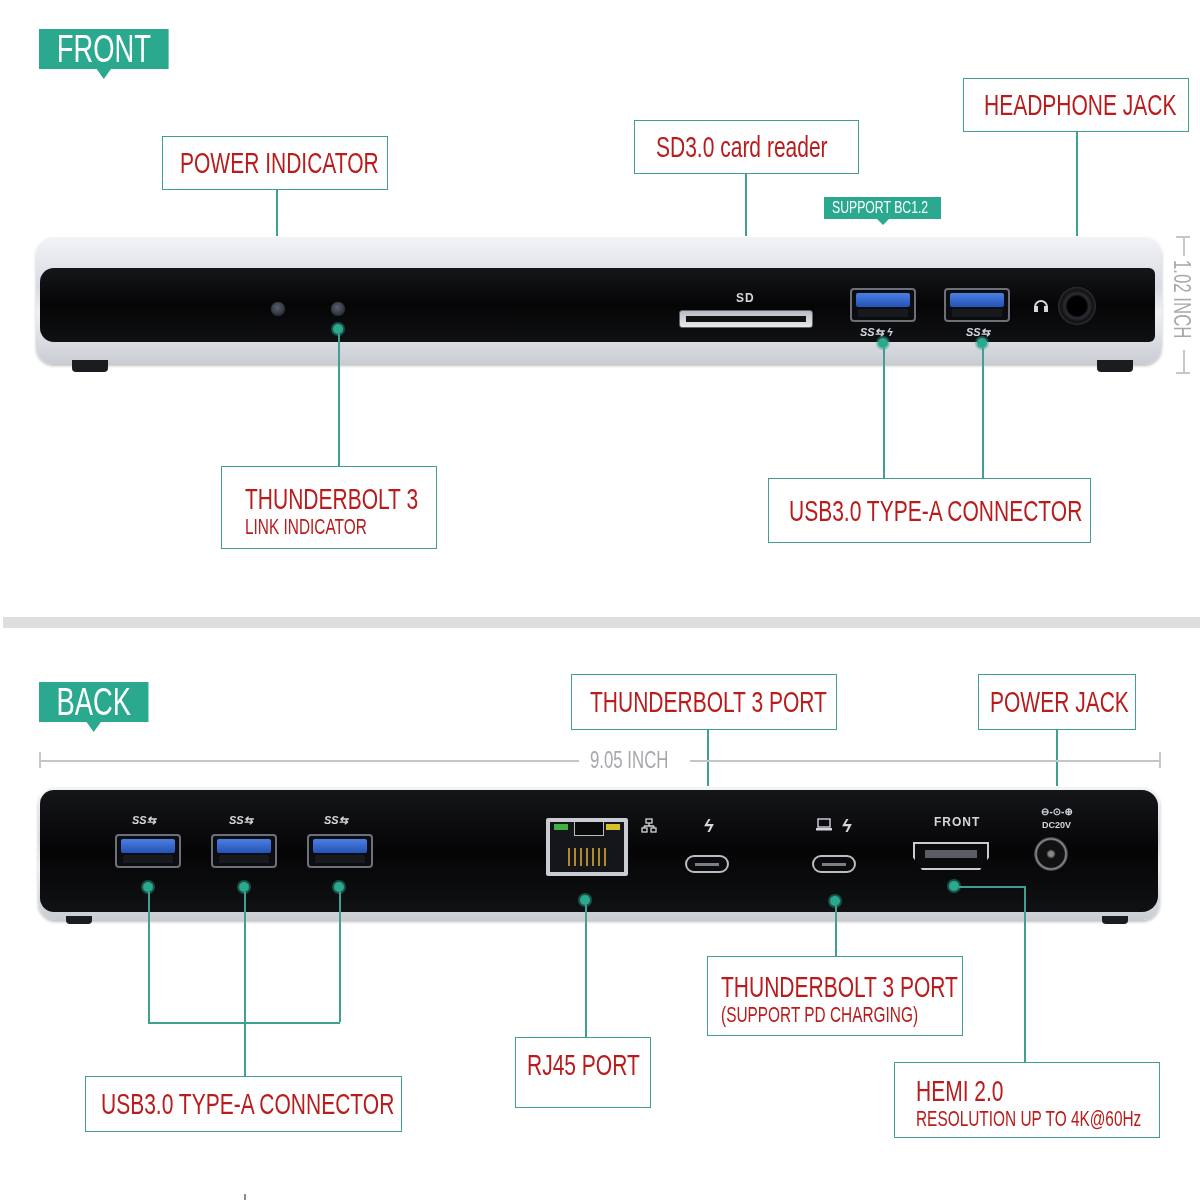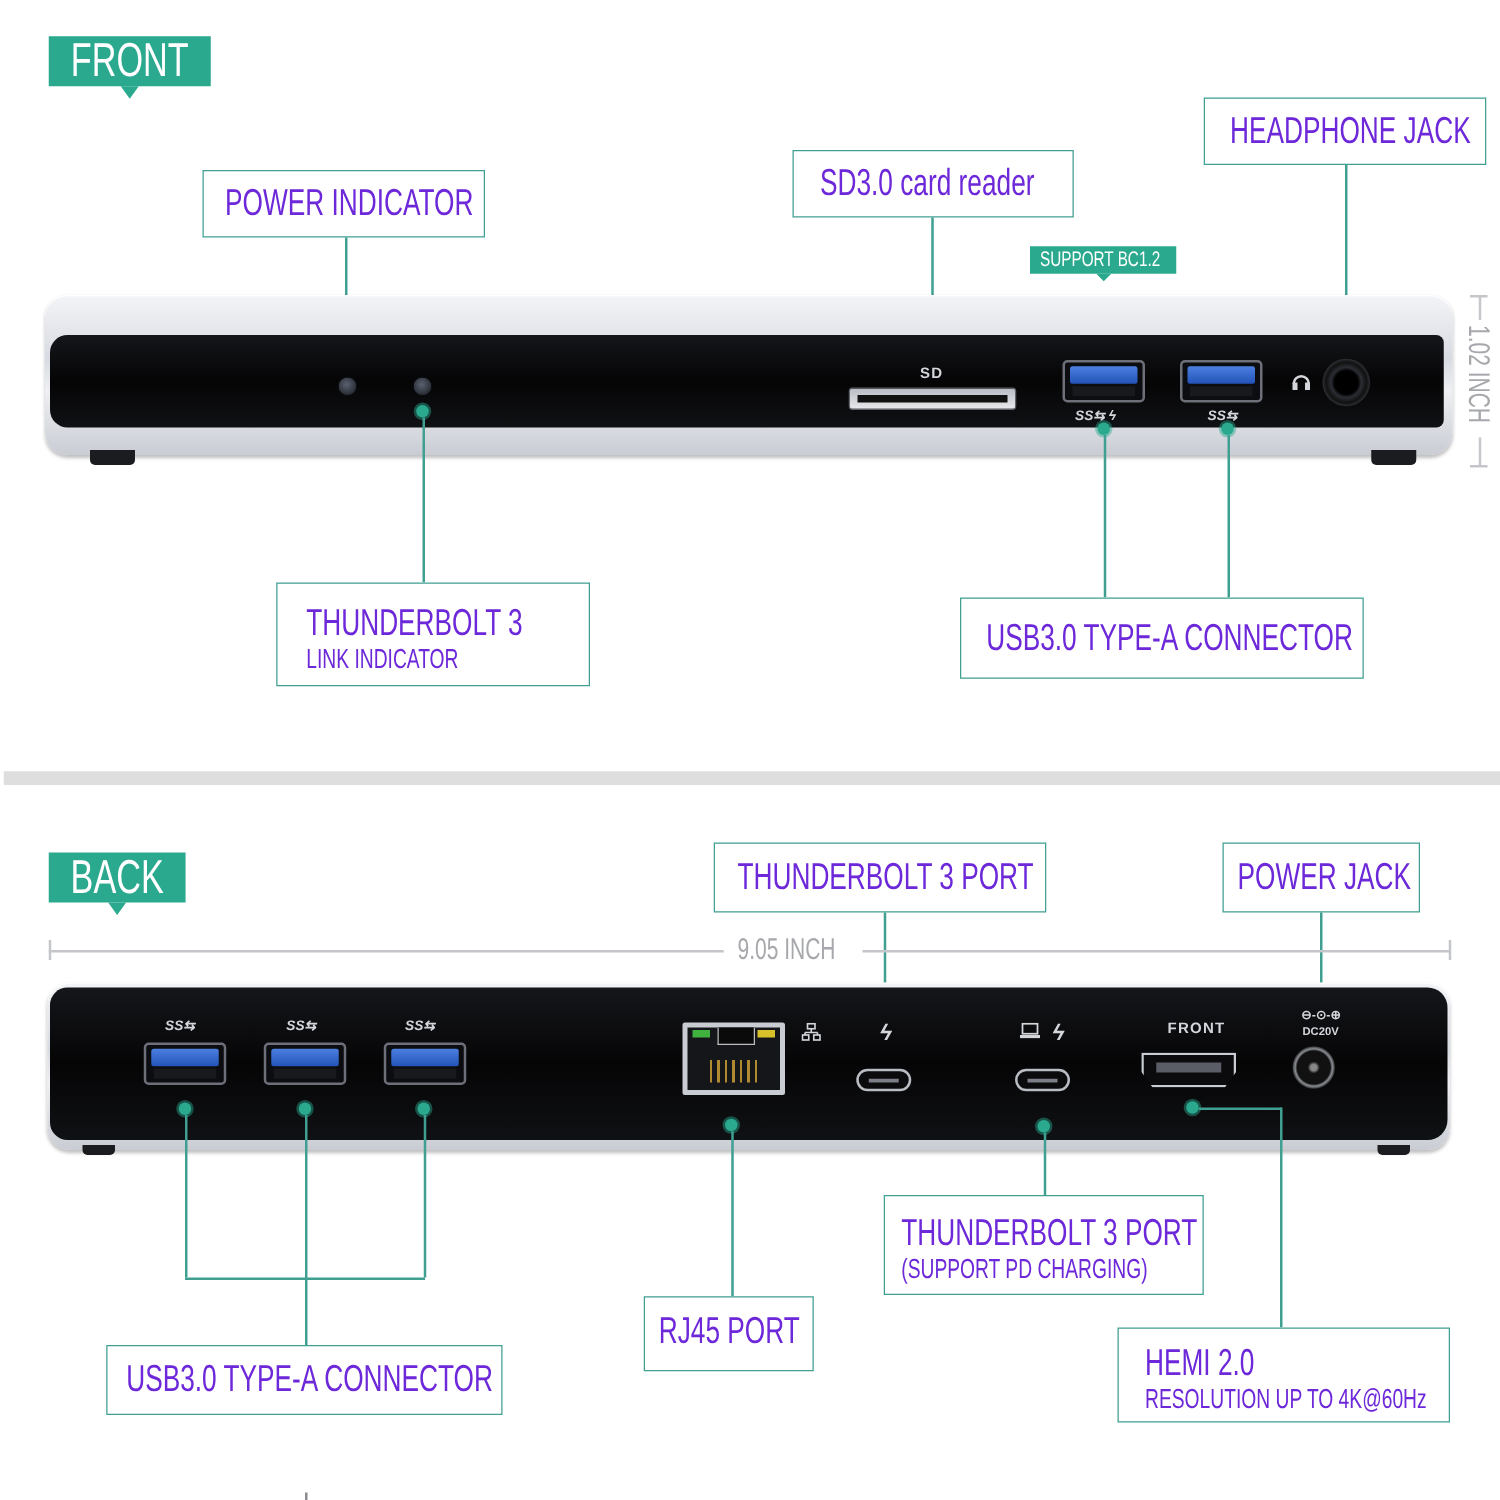--- a/index.html
+++ b/index.html
@@ -17,21 +17,21 @@
   }
   .sec-tag::after {
     content: ""; position: absolute; left: 50%; bottom: -10px; margin-left: -10px;
     border-left: 10px solid transparent; border-right: 10px solid transparent;
     border-top: 10px solid #2aa98f;
   }
 
   
   .callout {
     position: absolute; border: 1.5px solid #3f9f91; background: #fff;
-    color: #6d28d9;
+    color: #b91c1c;
   }
   .callout .t1, .callout .t2 {
     display: block; white-space: nowrap; transform-origin: left center;
   }
   .callout .t1 { font-size: 30px; line-height: 32px; transform: scaleX(0.70); }
   .callout .t2 { font-size: 22px; line-height: 24px; transform: scaleX(0.70); }
 
   .vline { position: absolute; width: 1.5px; background: #3f9f91; }
   .hline { position: absolute; height: 1.5px; background: #3f9f91; }
   .dot {
@@ -178,21 +178,21 @@
 <div class="vline" style="left:883px;top:348px;height:130px;"></div>
 <div class="dot" style="left:977px;top:338px;"></div>
 <div class="vline" style="left:982px;top:348px;height:130px;"></div>
 
 <div class="dim-line" style="left:1176px;top:236px;width:14px;height:1.5px;"></div>
 <div class="dim-line" style="left:1183px;top:236px;width:1.5px;height:20px;"></div>
 <div class="dim-text" style="left:1168px;top:260px;transform:rotate(90deg) scaleX(0.7);transform-origin:left top;left:1196px;">1.02 INCH</div>
 <div class="dim-line" style="left:1183px;top:350px;width:1.5px;height:22px;"></div>
 <div class="dim-line" style="left:1176px;top:372px;width:14px;height:1.5px;"></div>
 
-<div class="callout" style="left:221px;top:466px;width:251px;height:83px;padding:16px 0 0 23px;">
+<div class="callout" style="left:221px;top:466px;width:216px;height:83px;padding:16px 0 0 23px;">
   <span class="t1">THUNDERBOLT 3</span>
   <span class="t2">LINK INDICATOR</span>
 </div>
 
 <div class="callout" style="left:768px;top:478px;width:323px;height:65px;padding:16px 0 0 20px;">
   <span class="t1">USB3.0 TYPE-A CONNECTOR</span>
 </div>
 
 <div class="divider"></div>
 
@@ -275,21 +275,21 @@
 <div class="vline" style="left:835px;top:906px;height:50px;"></div>
 
 <div class="dot" style="left:949px;top:881px;"></div>
 <div class="hline" style="left:959px;top:886px;width:66px;"></div>
 <div class="vline" style="left:1024px;top:886px;height:176px;"></div>
 
 <div class="callout" style="left:85px;top:1076px;width:317px;height:56px;padding:11px 0 0 15px;">
   <span class="t1">USB3.0 TYPE-A CONNECTOR</span>
 </div>
 
-<div class="callout" style="left:515px;top:1037px;width:136px;height:60px;padding:11px 0 0 11px;">
+<div class="callout" style="left:515px;top:1037px;width:136px;height:71px;padding:11px 0 0 11px;">
   <span class="t1">RJ45 PORT</span>
 </div>
 
 <div class="callout" style="left:707px;top:956px;width:256px;height:80px;padding:14px 0 0 13px;">
   <span class="t1">THUNDERBOLT 3 PORT</span>
   <span class="t2">(SUPPORT PD CHARGING)</span>
 </div>
 
 <div class="callout" style="left:894px;top:1062px;width:266px;height:76px;padding:12px 0 0 21px;">
   <span class="t1">HEMI 2.0</span>

